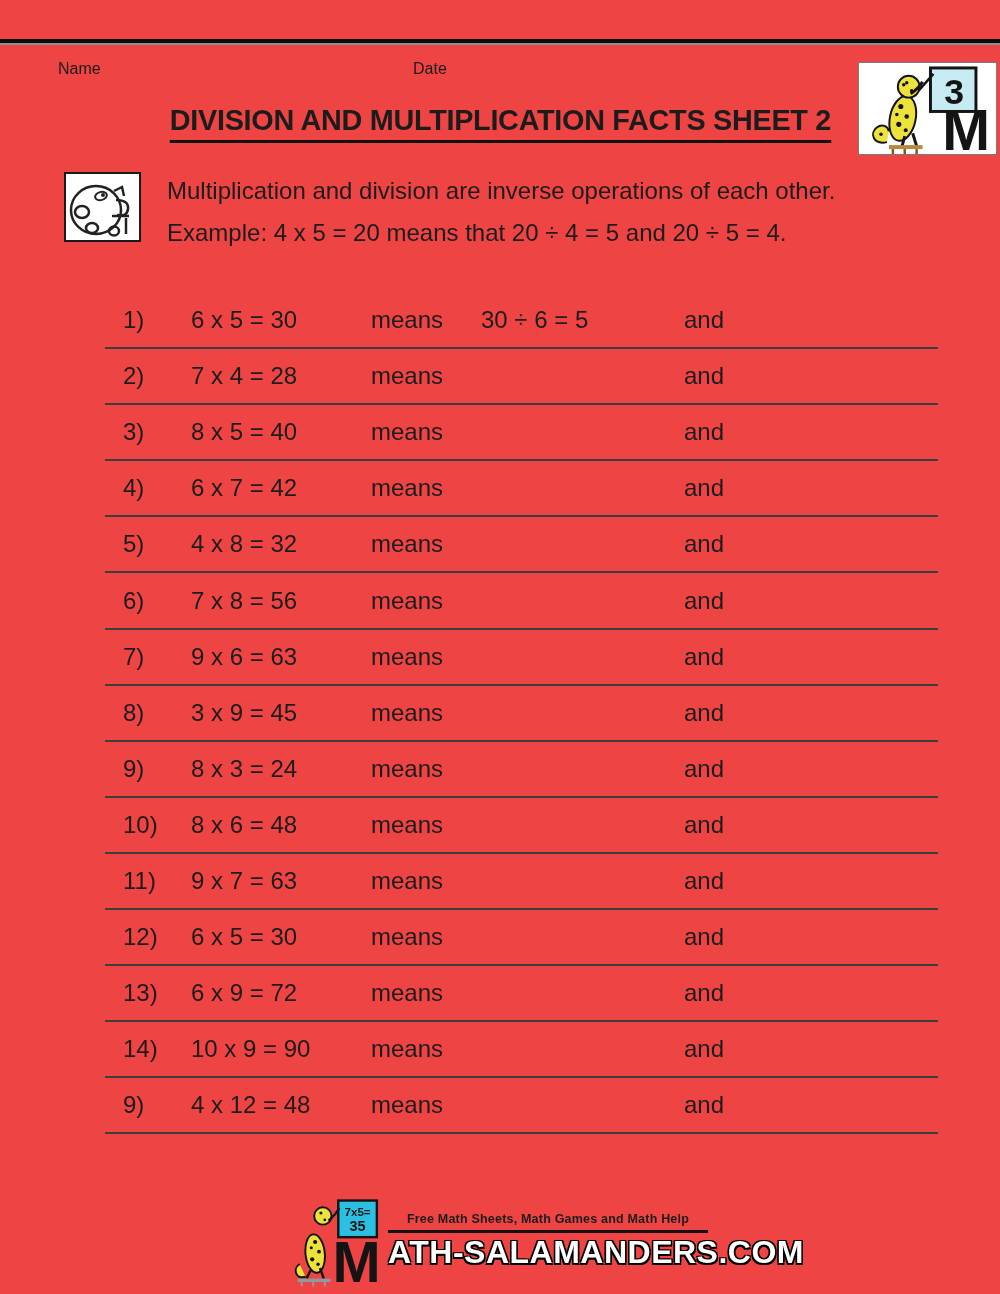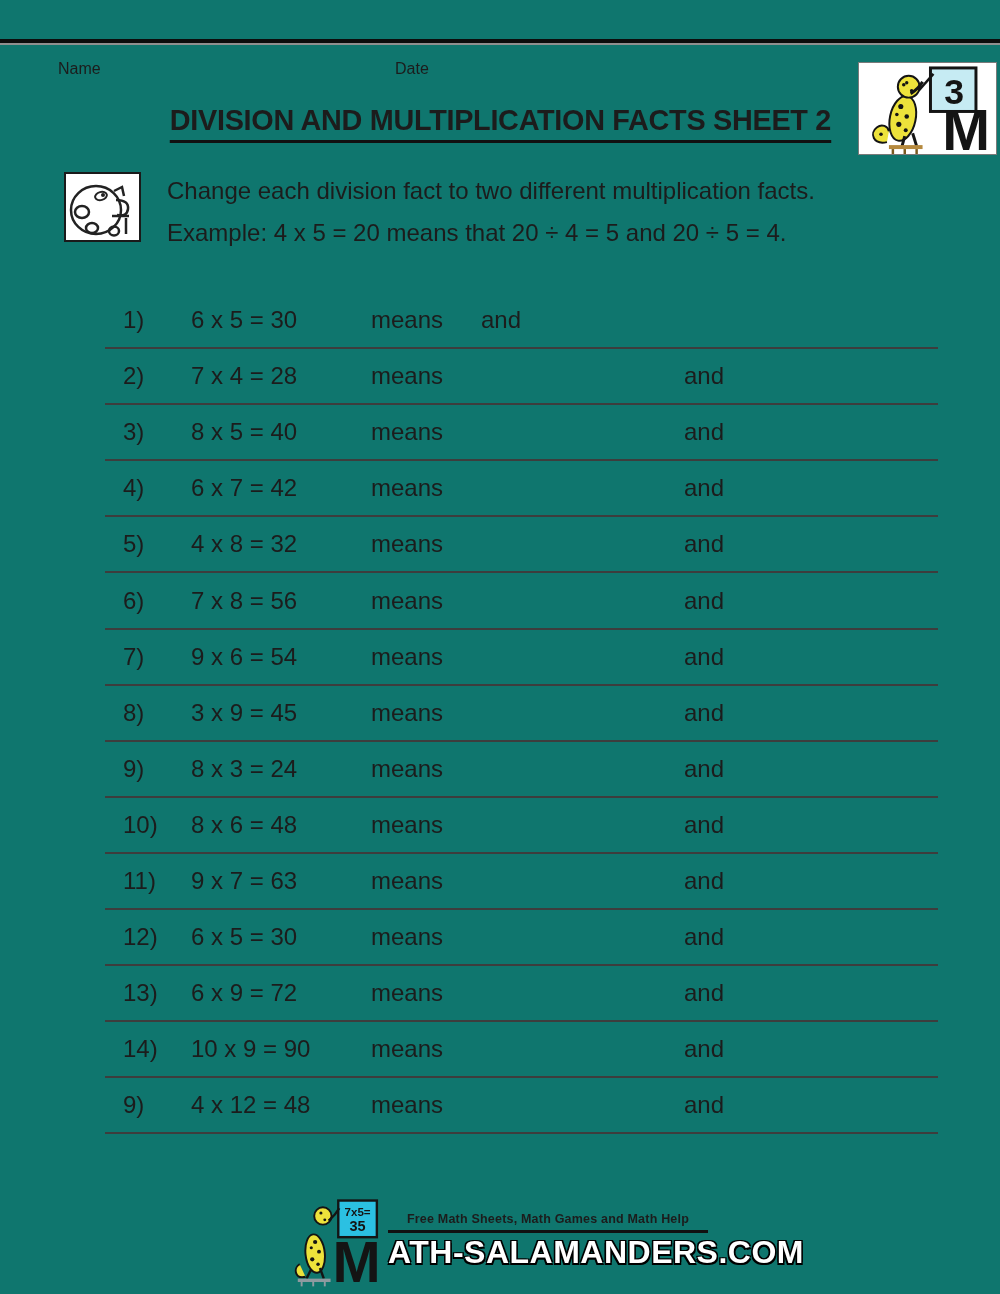--- a/index.html
+++ b/index.html
@@ -1,34 +1,34 @@
 <!DOCTYPE html>
 <html><head>
 <meta charset="utf-8">
 <style>
   * { margin:0; padding:0; box-sizing:border-box; }
   html,body { background:#ffffff; }
   .page {
     position:relative;
     width:1000px; height:1294px;
-    background:#0f766e;
+    background:#ef4444;
     color:#1c1c1c;
     font-family:"Liberation Sans", sans-serif;
     overflow:hidden;
   }
 
   
   .top-rule {
     position:absolute; top:39px; left:0; width:1000px; height:2px;
     border-top:4px solid #0c0c0c;
     border-bottom:2px solid #8f8f8f;
   }
 
   .name-label { position:absolute; left:58px;  top:60px; font-size:16px; }
-  .date-label { position:absolute; left:395px; top:60px; font-size:16px; }
+  .date-label { position:absolute; left:413px; top:60px; font-size:16px; }
 
   
   .brand-box {
     position:absolute; left:858px; top:62px; width:139px; height:93px;
     background:#ffffff; border:1px solid #7a7a7a;
   }
   .brand-box svg { display:block; width:100%; height:100%; }
 
   
   .title-wrap { position:absolute; top:103px; left:0; width:1000px; text-align:center; }
@@ -133,29 +133,30 @@
       <path d="M 48 17 L 56 13 L 58 22" fill="none" stroke="#222" stroke-width="2.5"></path>
       <path d="M 50 26 q 13 0 12 9 q -1 8 -11 6" fill="none" stroke="#222" stroke-width="2.5"></path>
       <line x1="46" y1="42" x2="63" y2="42" stroke="#222" stroke-width="2.5"></line>
       <line x1="60" y1="44" x2="60" y2="60" stroke="#222" stroke-width="2.5"></line>
       <ellipse cx="16" cy="38" rx="7" ry="6" fill="none" stroke="#222" stroke-width="2.5"></ellipse>
       <ellipse cx="26" cy="54" rx="6" ry="5" fill="none" stroke="#222" stroke-width="2.5"></ellipse>
       <ellipse cx="48" cy="57" rx="5" ry="4.5" fill="none" stroke="#222" stroke-width="2.5"></ellipse>
     </svg>
   </div>
   <div class="instr-text">
-    <div>Change each division fact to two different multiplication facts.</div>
+    <div>Multiplication and division are inverse operations of each other.</div>
     <div class="example">Example: 4 x 5 = 20 means that 20 ÷ 4 = 5 and 20 ÷ 5 = 4.</div>
   </div>
 
   <div class="table">
     <div class="row">
       <span class="cell">1)</span>
       <span class="cell">6 x 5 = 30</span>
       <span class="cell">means</span>
+      <span class="cell">30 ÷ 6 = 5</span>
       <span class="cell">and</span>
       <span class="cell"></span>
     </div>
 
     <div class="row">
       <span class="cell">2)</span>
       <span class="cell">7 x 4 = 28</span>
       <span class="cell">means</span>
       <span class="cell"></span>
       <span class="cell">and</span>
@@ -193,21 +194,21 @@
       <span class="cell">6)</span>
       <span class="cell">7 x 8 = 56</span>
       <span class="cell">means</span>
       <span class="cell"></span>
       <span class="cell">and</span>
       <span class="cell"></span>
     </div>
 
     <div class="row">
       <span class="cell">7)</span>
-      <span class="cell">9 x 6 = 54</span>
+      <span class="cell">9 x 6 = 63</span>
       <span class="cell">means</span>
       <span class="cell"></span>
       <span class="cell">and</span>
       <span class="cell"></span>
     </div>
 
     <div class="row">
       <span class="cell">8)</span>
       <span class="cell">3 x 9 = 45</span>
       <span class="cell">means</span>

